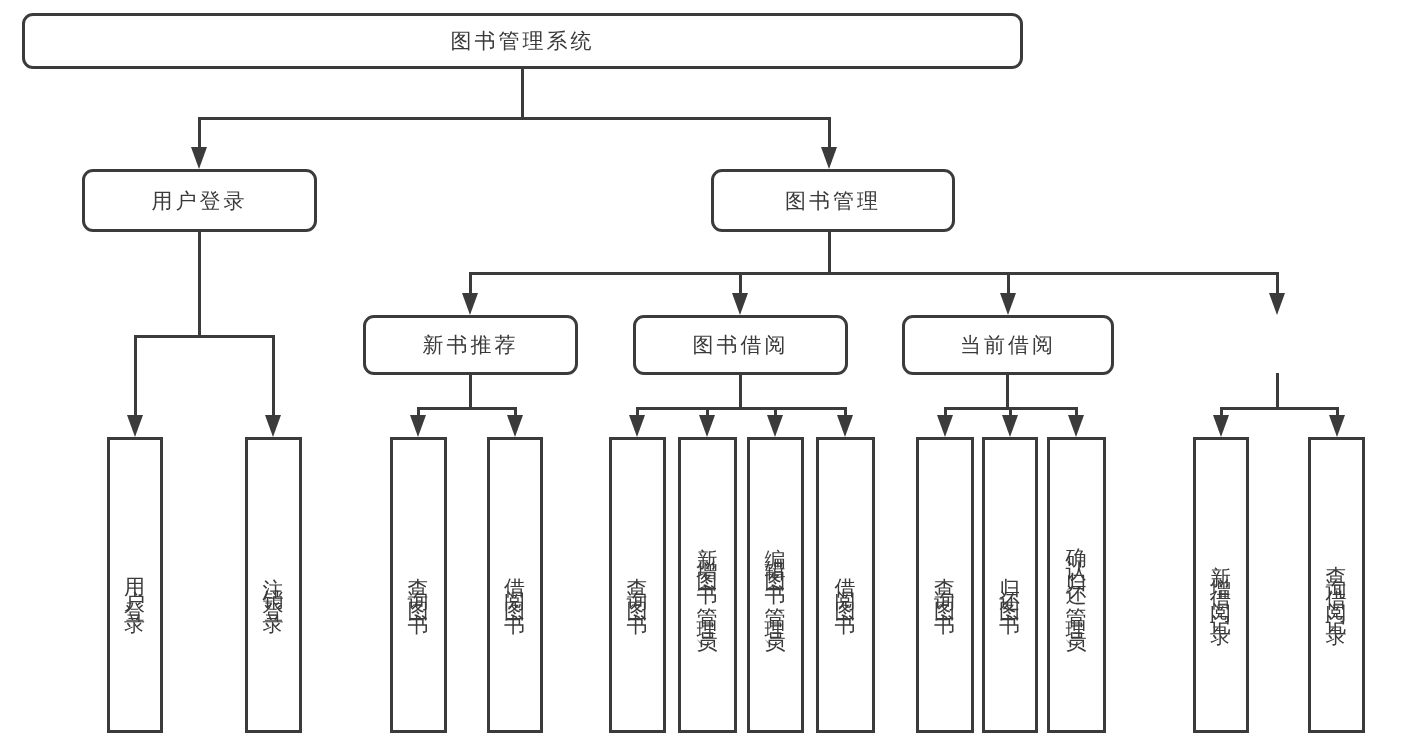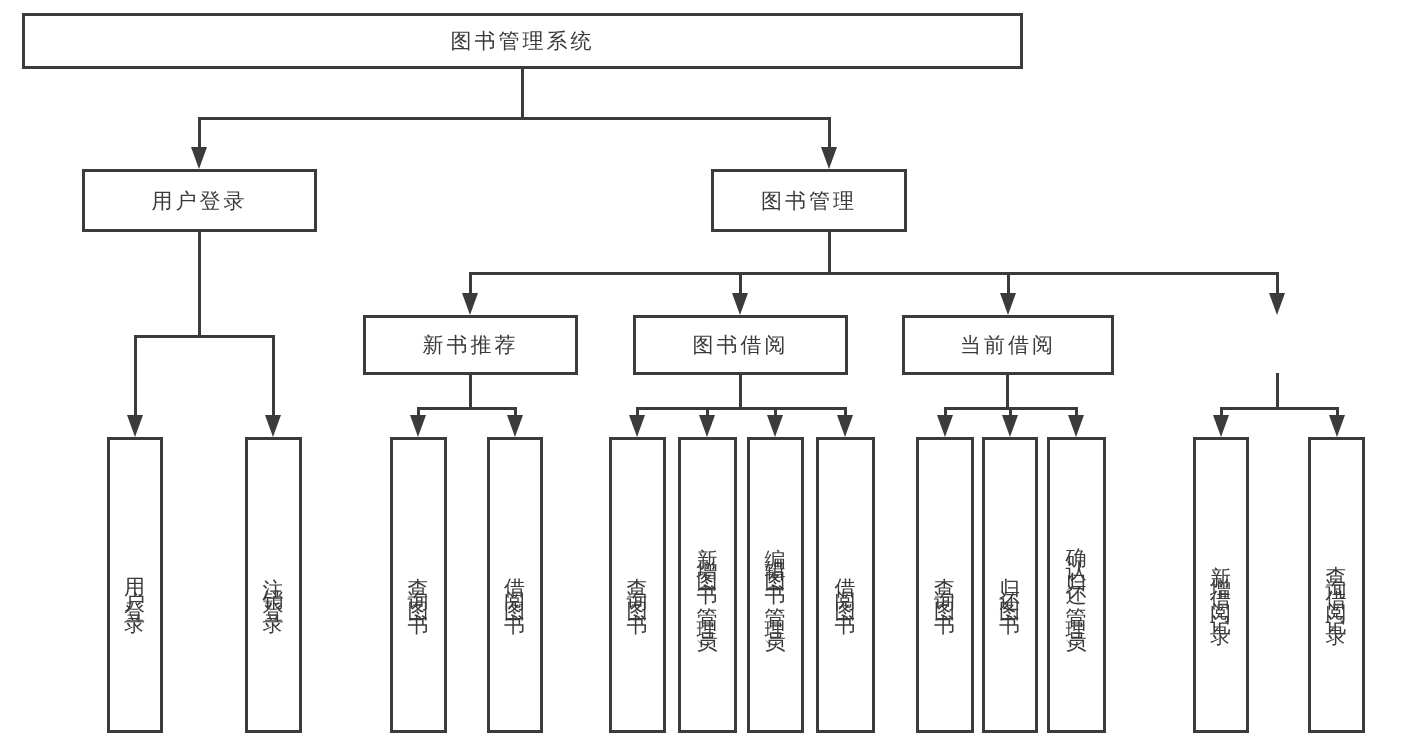--- a/index.html
+++ b/index.html
@@ -4,21 +4,21 @@
 <style>
   html,body{margin:0;padding:0;background:#ffffff;}
   .canvas{
     position:relative;width:1405px;height:747px;background:#ffffff;
     font-family:"Liberation Sans","DejaVu Sans",sans-serif;overflow:hidden;
   }
   .box{
     position:absolute;box-sizing:border-box;border:3px solid #3b3b3b;background:#ffffff;
     color:#3a3a3a;display:flex;align-items:center;justify-content:center;
   }
-  .hbox{font-size:21px;letter-spacing:3px;}
+  .hbox{font-size:21px;letter-spacing:3px;border-radius:11px;}
   .vbox{font-size:21px;}
   .vbox .vtext{
     writing-mode:vertical-lr;text-orientation:mixed;letter-spacing:12px;
     line-height:1;white-space:nowrap;
   }
   .ln{position:absolute;background:#3b3b3b;}
   .ah{
     position:absolute;width:0;height:0;
     border-left:8px solid transparent;border-right:8px solid transparent;
     border-top:22px solid #3b3b3b;
@@ -33,21 +33,21 @@
 
 <div class="canvas">
 
   <div class="box hbox" style="left:22px;top:13px;width:1001px;height:56px;">
     <span>图书管理系统</span>
   </div>
 
   <div class="box hbox" style="left:82px;top:169px;width:235px;height:63px;">
     <span>用户登录</span>
   </div>
-  <div class="box hbox" style="left:711px;top:169px;width:196px;height:63px;">
+  <div class="box hbox" style="left:711px;top:169px;width:244px;height:63px;">
     <span>图书管理</span>
   </div>
 
   <div class="box hbox" style="left:363px;top:315px;width:215px;height:60px;">
     <span>新书推荐</span>
   </div>
   <div class="box hbox" style="left:633px;top:315px;width:215px;height:60px;">
     <span>图书借阅</span>
   </div>
   <div class="box hbox" style="left:902px;top:315px;width:212px;height:60px;">

